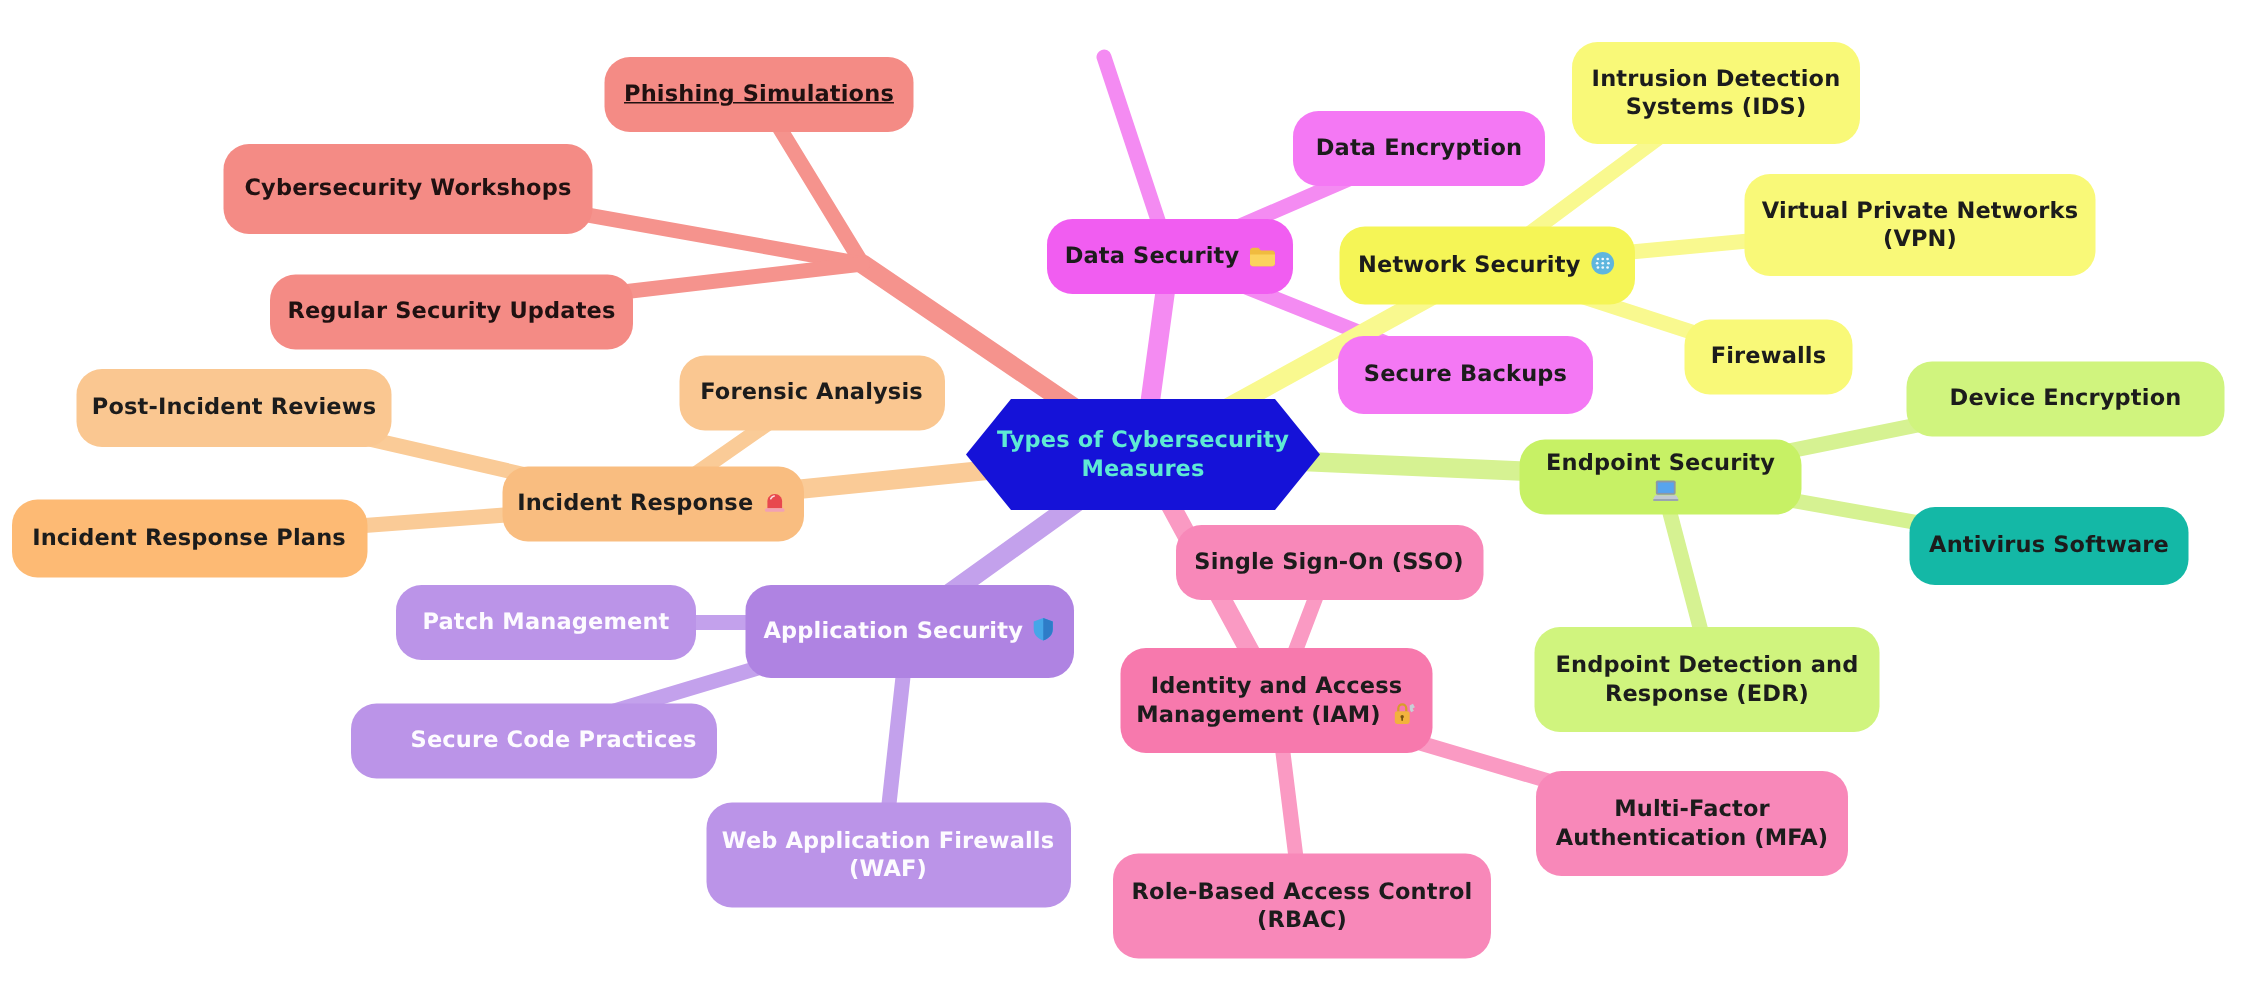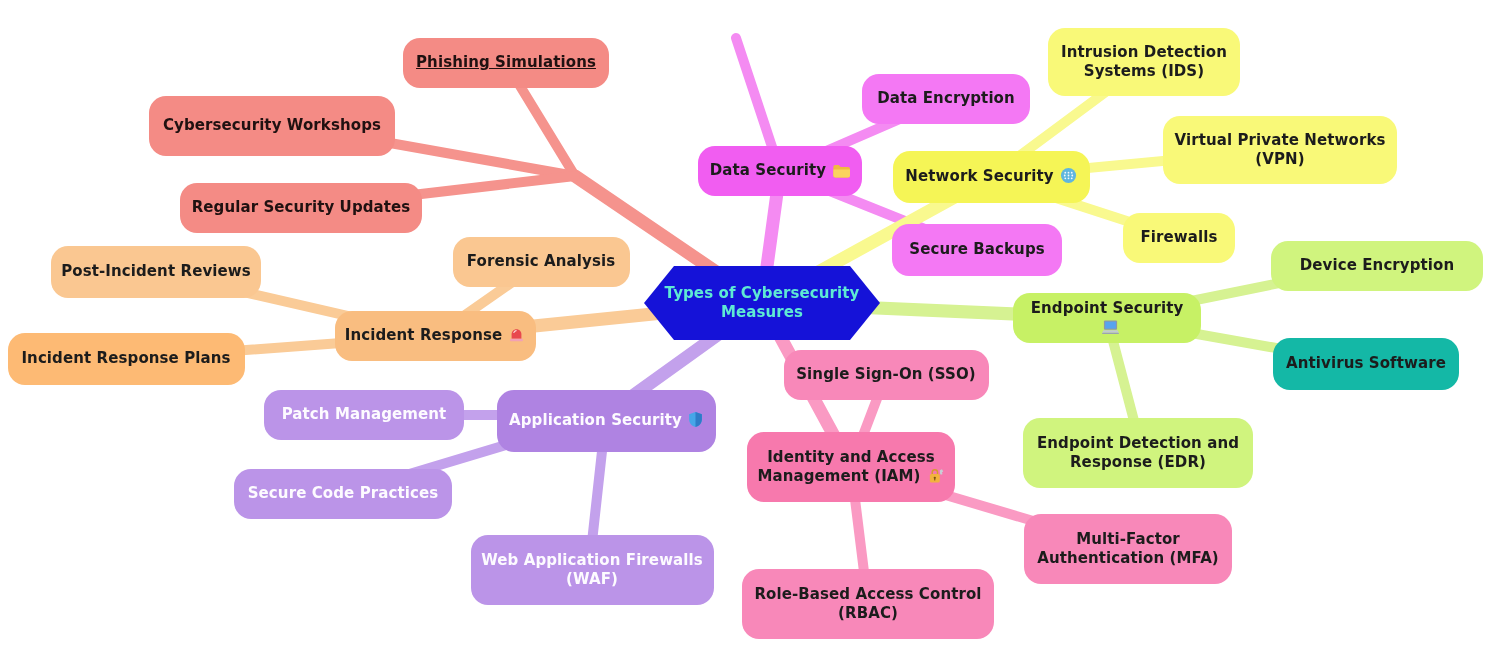--- a/index.html
+++ b/index.html
@@ -125,21 +125,21 @@
       <div class="node" style="left: 334.5px; top: 311px; width: 201px; height: 50px; background: rgb(249, 189, 128); color: rgb(28, 28, 28);">
         <span class="inner"><span>Incident Response</span><span class="ic"><svg width="17" height="16" viewBox="0 0 18 17">
               <path d="M9 2.5c3 0 5.2 2.3 5.2 5.2v4.8H3.8V7.7C3.8 4.8 6 2.5 9 2.5z" fill="#E8484E"></path>
               <path d="M6.2 5.8c.5-1 1.4-1.7 2.4-1.9" stroke="#FCD9DA" stroke-width="1.2" fill="none" stroke-linecap="round"></path>
               <rect x="2" y="12.5" width="14" height="2.6" rx="1.3" fill="#F2A1B4"></rect>
             </svg></span></span>
       </div>
       <div class="node" style="left: 264px; top: 390px; width: 200px; height: 50px; background: rgb(187, 148, 232); color: rgb(253, 251, 255);">
         <span class="inner"><span>Patch Management</span></span>
       </div>
-      <div class="node" style="left: 234px; top: 469px; width: 218px; height: 50px; background: rgb(187, 148, 232); color: rgb(253, 251, 255);">
+      <div class="node" style="left: 234px; top: 469px; width: 218px; height: 50px; background: rgb(187, 148, 232); color: rgb(253, 251, 255); padding-left: 26px;">
         <span class="inner"><span>Secure Code Practices</span></span>
       </div>
       <div class="node" style="left: 470.5px; top: 507px; width: 243px; height: 70px; background: rgb(187, 148, 232); color: rgb(253, 251, 255); margin-top: 28px;">
         <span class="inner"><span>Web Application Firewalls (WAF)</span></span>
       </div>
       <div class="node" style="left: 496.5px; top: 390px; width: 219px; height: 62px; background: rgb(175, 131, 226); color: rgb(253, 251, 255);">
         <span class="inner"><span>Application Security</span><span class="ic"><svg width="15" height="17" viewBox="0 0 16 18">
               <path d="M8 1l6.8 2.4v5.2c0 4.4-2.9 7-6.8 8.4C4.1 15.6 1.2 13 1.2 8.6V3.4z" fill="#45A6E8"></path>
               <path d="M8 1l6.8 2.4v5.2c0 4.4-2.9 7-6.8 8.4z" fill="#2E7CC8"></path>
             </svg></span></span>

